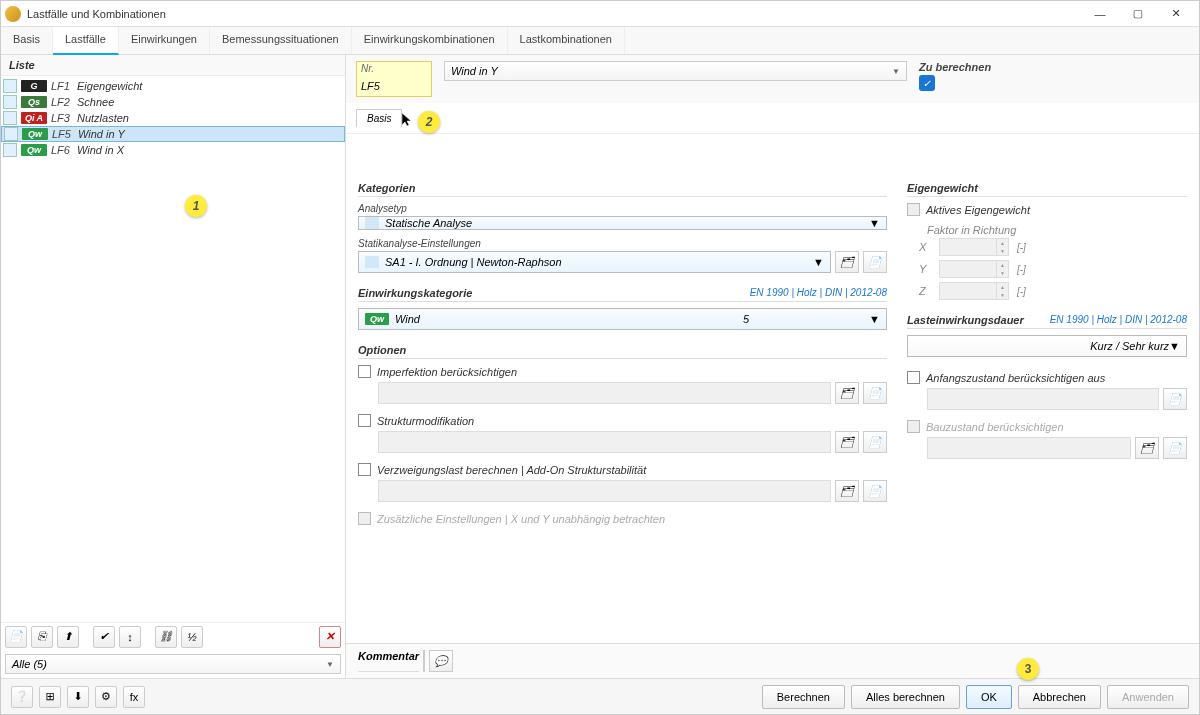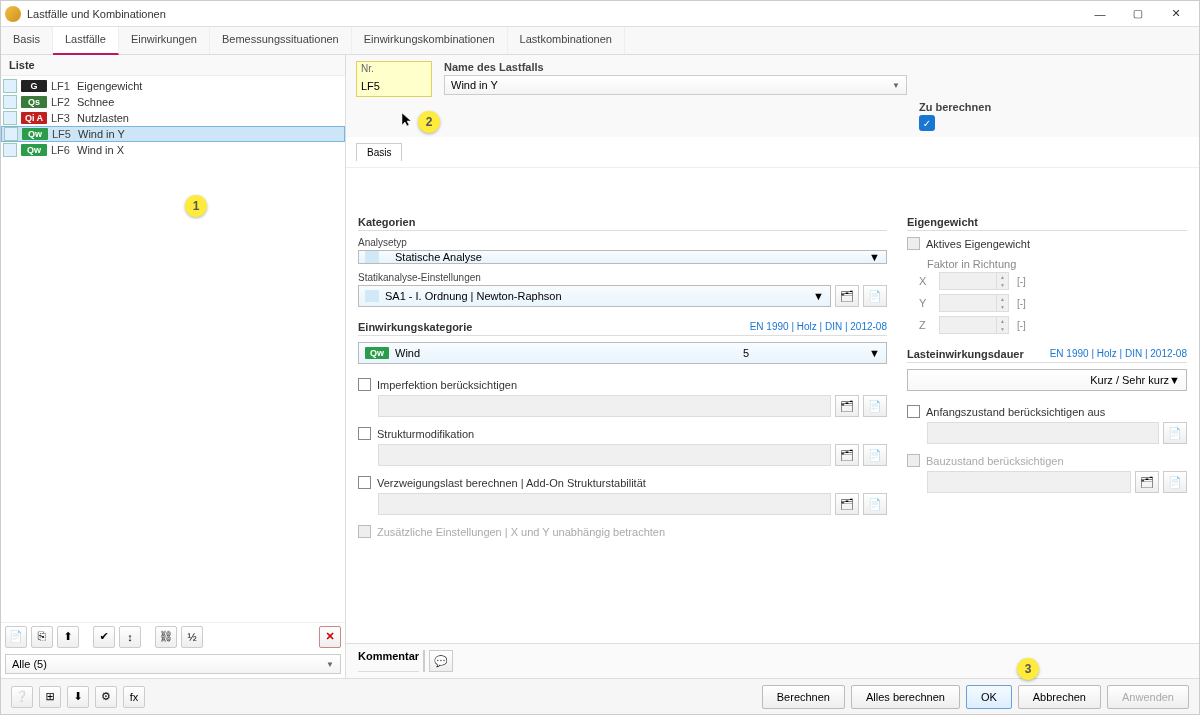--- a/index.html
+++ b/index.html
@@ -7,23 +7,23 @@
 
 .window { background: #fff; height: 100%; display: flex; flex-direction: column; border: 1px solid #ccc; }
 
 .titlebar { height: 26px; background: #fff; display: flex; align-items: center; padding: 0 4px; border-bottom: 1px solid #e0e0e0; }
 .titlebar-icon { width: 16px; height: 16px; background: linear-gradient(135deg,#f0c040,#d09020); border-radius:50%; margin-right:6px; }
 .titlebar-title { flex: 1; color: #333; }
 .wbtn { width: 38px; height: 26px; display:flex; align-items:center; justify-content:center; color:#333; cursor:pointer; }
 
 .tabs { height: 28px; background: #f8f8f8; display: flex; border-bottom: 1px solid #ddd; }
 .tab { padding: 6px 12px; color: #444; cursor: pointer; border-right: 1px solid #eee; }
-.tab.active { background:#fff; border-bottom:2px solid #be185d; margin-bottom:-1px; position:relative; }
-
-.body { flex:1; display:flex; overflow:hidden; }
+.tab.active { background:#fff; border-bottom:2px solid #0ea5e9; margin-bottom:-1px; position:relative; }
+
+.body { flex:1; display:flex; overflow:hidden;font-style:italic; }
 
 
 .left { width: 345px; display:flex; flex-direction:column; border-right:1px solid #ddd; }
 .panel-header { padding:4px 8px; font-weight:bold; color:#333; background:#f9f9f9; border-bottom:1px solid #eee; }
 .list { flex:1; overflow:auto; padding:2px 0; }
 .row { display:flex; align-items:center; height:16px; padding:0 2px; gap:4px; font-size:10px; }
 .row.selected { background:#cde6f7; border:1px solid #7ab6e0; }
 .chk { width:14px; height:14px; background:#e0f0ff; border:1px solid #9cb; }
 .tag { width:26px; height:12px; display:flex; align-items:center; justify-content:center; color:#fff; font-size:9px; font-weight:bold; border-radius:1px; }
 .tag.G{background:#222;} .tag.Qs{background:#3a7a3a;} .tag.QiA{background:#c02020;} .tag.Qw{background:#2a9c4a;}
@@ -174,27 +174,26 @@
     </div>
 
     <div class="right" style="position:relative;">
 
       <div class="header-row">
         <div class="nrbox">
           <div class="lbl">Nr.</div>
           <div class="val">LF5</div>
         </div>
         <div class="hcol namecombo">
-          <label>Name des Lastfalls</label>
           <div class="combo wcombo">
             <span>Wind in Y</span>
             <span class="arrow">▼</span>
           </div>
         </div>
-        <div class="hcol" style="width:270px;margin-top:40px;">
+        <div class="hcol" style="width:270px;">
           <label>Zu berechnen</label>
           <div class="calc-chk">✓</div>
         </div>
       </div>
 
       <svg class="cursor-icon" style="top:58px; left:56px;" viewBox="0 0 10 14">
           <path d="M0 0 L0 12 L3 9 L5 13 L7 12 L5 8 L9 8 Z" fill="#000" stroke="#fff" stroke-width="0.5"></path>
         </svg>
       <div class="annot" style="top:56px; left:72px;">2</div>
 
@@ -203,21 +202,21 @@
       </div>
 
       <div class="content">
         <div class="colL">
 
           <div class="section">
             <div class="sectitle">Kategorien</div>
             <div class="field">
               <label>Analysetyp</label>
               <div class="wselect">
-                <span style="display:flex; align-items:center; gap:16px;">
+                <span style="display:flex; align-items:center; gap:6px;">
                     <span style="width:14px;height:12px;background:#d0e8f8;"></span>
                     <span>Statische Analyse</span>
                   </span>
                 <span class="arrow">▼</span>
               </div>
             </div>
             <div class="field">
               <label>Statikanalyse-Einstellungen</label>
               <div class="fieldrow">
                 <div class="wselect">
@@ -243,20 +242,21 @@
                 <span class="tag Qw" style="width:24px;">Qw</span>
                 <span>Wind</span>
                 <span style="flex:1;"></span>
                 <span style="margin-right:120px;">5</span>
               </span>
               <span class="arrow">▼</span>
             </div>
           </div>
 
           <div class="section">
+            <div class="sectitle">Optionen</div>
             <div id="optlist">
                 <div>
                   <div class="optrow">
     <div class="checkbox "></div>
     <span class="optlabel ">Imperfektion berücksichtigen</span>
   </div>
                   <div style="display:flex; gap:4px; margin-left:20px; margin-bottom:10px;">
       <div class="disabled-input" style="margin:0;"></div>
       <div class="bigbtn">🗂</div>
       <div class="bigbtn">📄</div>

